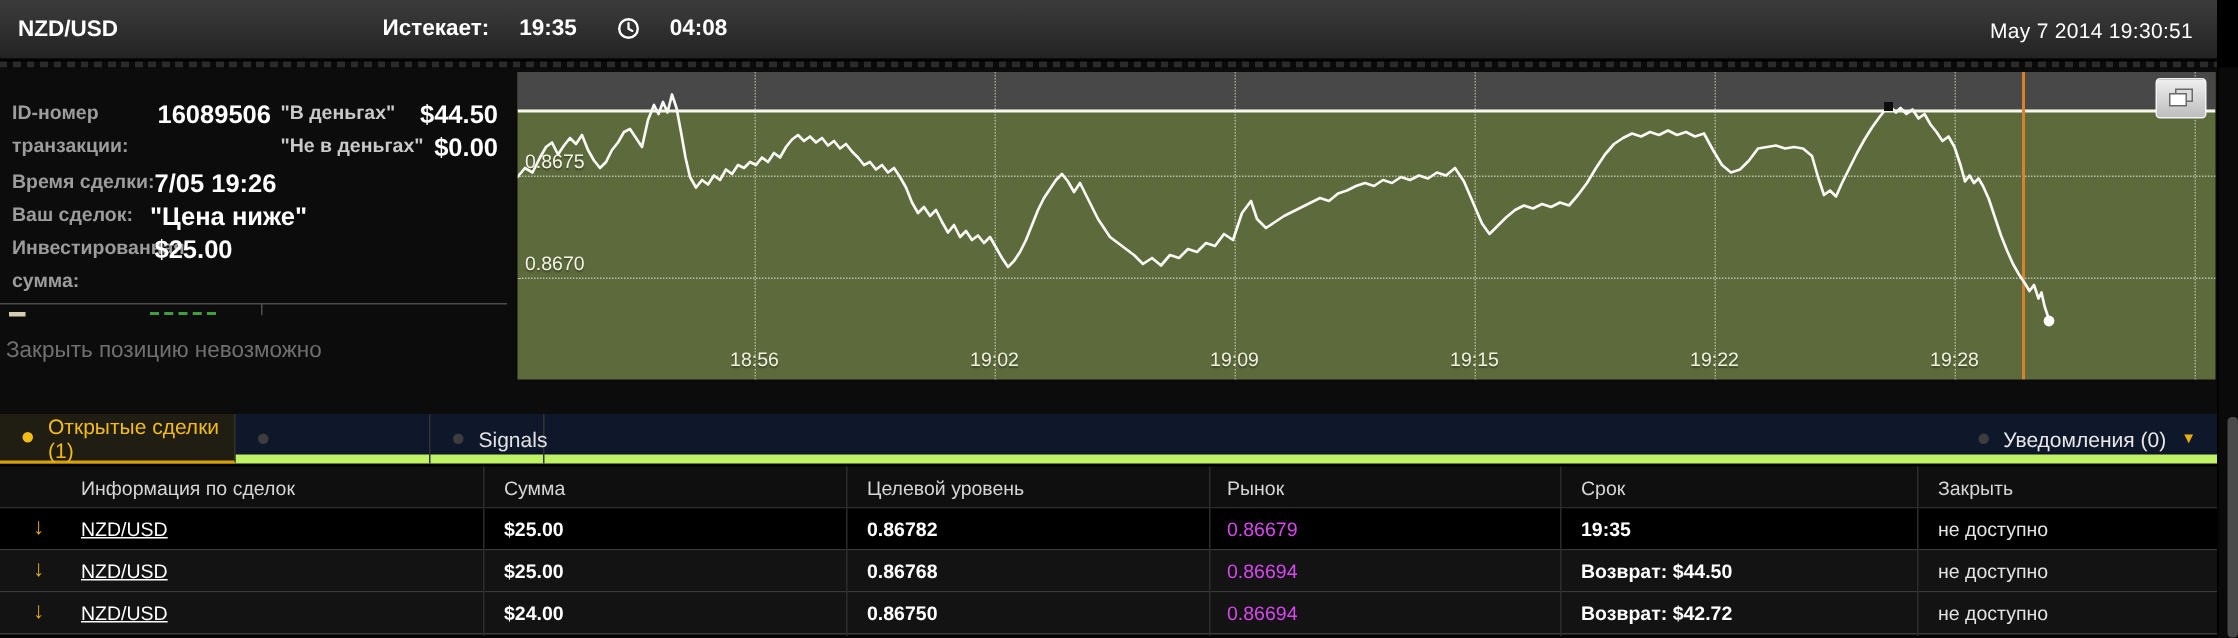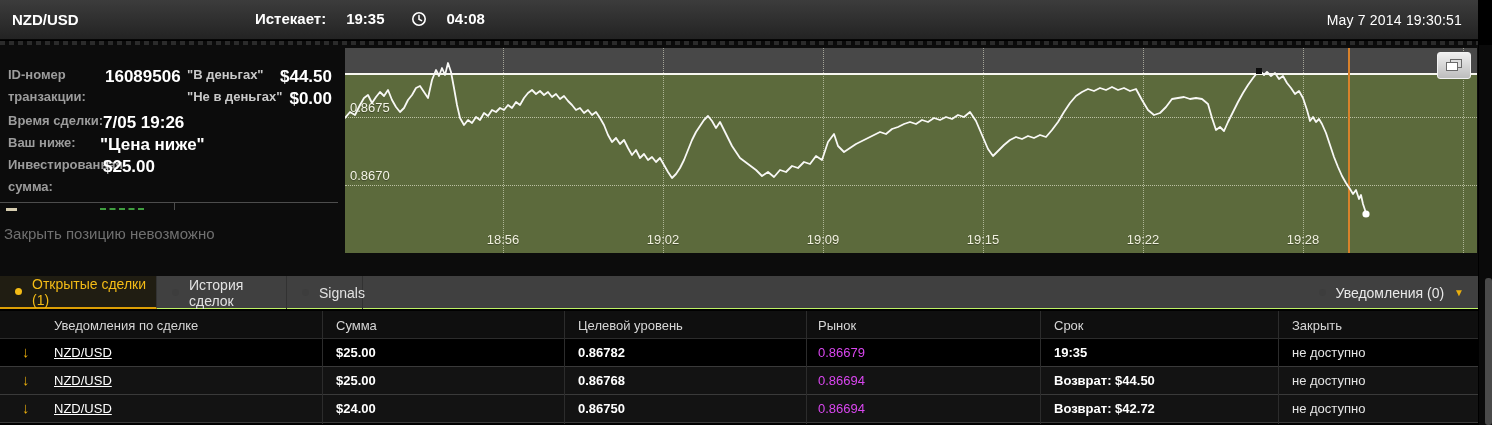--- a/index.html
+++ b/index.html
@@ -39,21 +39,21 @@
   .hgrid{position:absolute;left:0;width:100%;height:0;border-top:1px dotted rgba(240,240,218,.65);}
   .vgrid{position:absolute;top:0;height:100%;width:0;border-left:1px dotted rgba(240,240,218,.55);}
   .ylab{position:absolute;left:5px;color:#f4f4e6;font-size:13px;text-shadow:0 1px 1px rgba(0,0,0,.35);}
   .xlab{position:absolute;top:184px;transform:translateX(-50%);color:#f0f0de;font-size:13px;text-shadow:0 1px 1px rgba(0,0,0,.35);}
   .tmarker{position:absolute;top:0;height:100%;width:2px;background:#d9822b;}
   svg.series{position:absolute;left:0;top:0;}
   .expand-btn{position:absolute;top:4px;right:6px;width:34px;height:27px;border-radius:3px;
     background:linear-gradient(#efefef,#bdbdbd);border:1px solid #f2f2f2;
     display:flex;align-items:center;justify-content:center;cursor:pointer;}
   
-  .tabsbar{position:absolute;left:0;top:276px;width:1478px;height:33px;background:#404040;border-bottom:1px solid #bef264;}
+  .tabsbar{position:absolute;left:0;top:276px;width:1478px;height:33px;background:#0f172a;border-bottom:6px solid #bef264;}
   .tab{position:absolute;top:0;height:33px;display:flex;align-items:center;gap:10px;
     padding-left:15px;border-right:1px solid #323232;font-size:14px;color:#e2e2e2;cursor:pointer;}
   .tab .dot{width:7px;height:7px;border-radius:50%;background:#3d3d3d;flex:0 0 auto;}
   .tab.active{color:#f3bb16;background:#201d12;border-bottom:2px solid #dc9f05;}
   .tab.active .dot{background:#f3bb16;}
   .notif{position:absolute;right:14px;top:0;height:33px;display:flex;align-items:center;gap:10px;
     color:#e8e8e8;font-size:14px;cursor:pointer;}
   .notif .dot{width:7px;height:7px;border-radius:50%;background:#3d3d3d;}
   .notif .tri{color:#e8ae0e;font-size:10px;line-height:1;}
   
@@ -101,21 +101,21 @@
     <div class="panel">
       <span class="lbl" style="left:8px;top:22px">ID-номер</span>
       <span class="lbl" style="left:8px;top:44px">транзакции:</span>
       <span class="val" style="left:105px;top:22px;width:70px;text-align:right">16089506</span>
       <span class="qlbl" style="left:187px;top:22px">"В деньгах"</span>
       <span class="val" style="right:8px;top:22px">$44.50</span>
       <span class="qlbl" style="left:187px;top:44px">"Не в деньгах"</span>
       <span class="val" style="right:8px;top:44px">$0.00</span>
       <span class="lbl" style="left:8px;top:68px">Время сделки:</span>
       <span class="val" style="left:103px;top:68px">7/05 19:26</span>
-      <span class="lbl" style="left:8px;top:90px">Ваш ниже:</span>
+      <span class="lbl" style="left:8px;top:90px">Ваш сделок:</span>
       <span class="val" style="left:100px;top:90px">"Цена ниже"</span>
       <span class="lbl" style="left:8px;top:112px">Инвестированная</span>
       <span class="lbl" style="left:8px;top:134px">сумма:</span>
       <span class="val" style="left:103px;top:112px">$25.00</span>
       <div class="p-divider"></div>
       <div class="p-tick"></div>
       <div class="dash-light"></div>
       <div class="dash-green"></div>
       <span class="close-note">Закрыть позицию невозможно</span>
     </div>
@@ -158,37 +158,36 @@
   </div>
 
   <div class="tabsbar">
     <div id="tabsMount">
         <div class="tab active" style="left: 0px; width: 157px;">
           <span class="dot"></span>
           <span>Открытые сделки (1)</span>
         </div>
         <div class="tab" style="left: 157px; width: 130px;">
           <span class="dot"></span>
-          <span>История сделок</span>
         </div>
         <div class="tab" style="left: 287px; width: 76px;">
           <span class="dot"></span>
           <span>Signals</span>
         </div>
       </div>
     <div class="notif">
       <span class="dot"></span>
       <span>Уведомления (0)</span>
       <span class="tri">▼</span>
     </div>
   </div>
 
   <div class="table">
     <div class="thead">
-      <span class="th c0">Уведомления по сделке</span>
+      <span class="th c0">Информация по сделок</span>
       <span class="th c1">Сумма</span>
       <span class="th c2">Целевой уровень</span>
       <span class="th c3">Рынок</span>
       <span class="th c4">Срок</span>
       <span class="th c5">Закрыть</span>
     </div>
     <div id="rowsMount">
         <div class="trow active">
           <span class="arrow">↓</span>
           <span class="cell c0 asset">NZD/USD</span>

